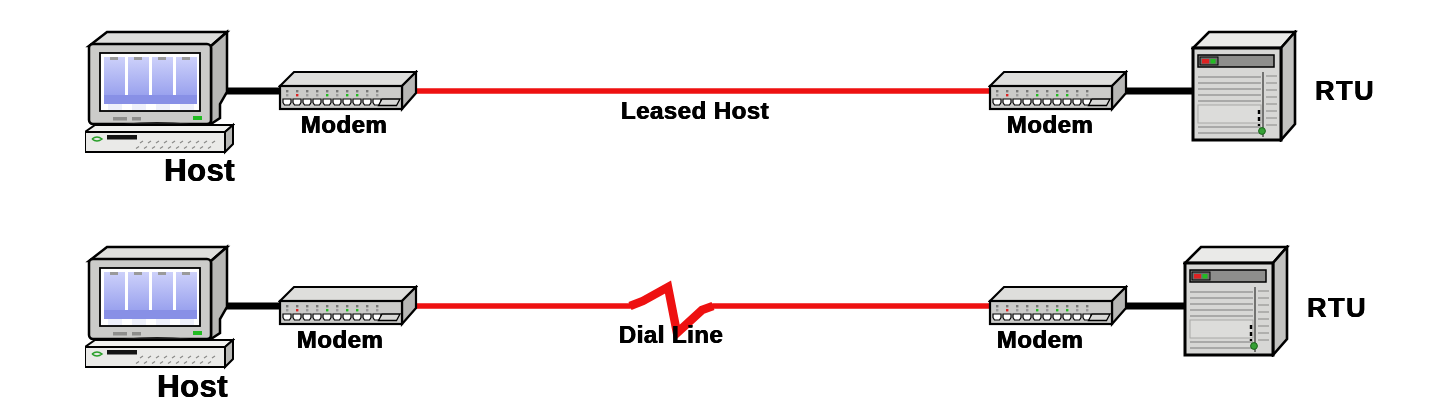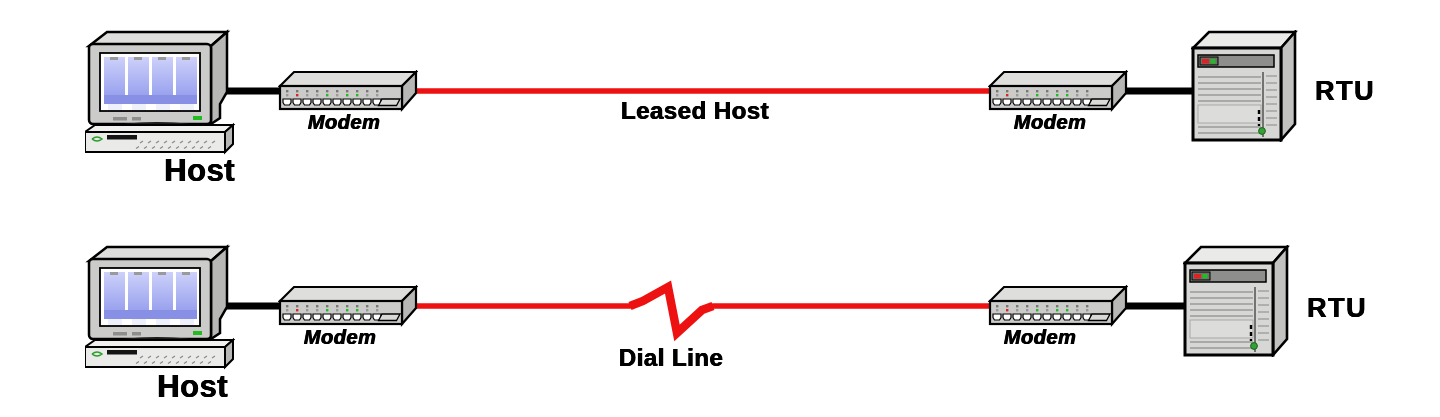--- a/index.html
+++ b/index.html
@@ -16,21 +16,21 @@
   .label {
     position: absolute;
     color: #000;
     font-weight: bold;
     text-align: center;
     white-space: nowrap;
     text-shadow: 0.6px 0 currentColor, -0.3px 0 currentColor;
     letter-spacing: 0.5px;
   }
   .label-host  { font-size: 31px; text-align: right; }
-  .label-modem { font-size: 20px; font-style: italic; }
+  .label-modem { font-size: 24px; }
   .label-link  { font-size: 24px; }
   .label-rtu   { font-size: 27px; letter-spacing: 1.5px; text-align: center; }
 </style>
 </head>
 <body>
 
 <div class="canvas">
 
   <svg width="0" height="0" style="position:absolute" aria-hidden="true">
     <defs>
@@ -188,17 +188,17 @@
     </svg>
 
   <div class="label label-host" style="left:100px; top:153px; width:135px">Host</div>
   <div class="label label-modem" style="left:278px; top:111px; width:132px">Modem</div>
   <div class="label label-link" style="left:555px; top:97px;  width:280px">Leased Host</div>
   <div class="label label-modem" style="left:984px; top:111px; width:132px">Modem</div>
   <div class="label label-rtu" style="left:1300px; top:76px; width:90px">RTU</div>
 
   <div class="label label-host" style="left:93px;  top:369px; width:135px">Host</div>
   <div class="label label-modem" style="left:274px; top:326px; width:132px">Modem</div>
-  <div class="label label-link" style="left:531px; top:344px; width:280px">Dial Line</div>
+  <div class="label label-link" style="left:531px; top:321px; width:280px">Dial Line</div>
   <div class="label label-modem" style="left:974px; top:326px; width:132px">Modem</div>
   <div class="label label-rtu" style="left:1292px; top:293px; width:90px">RTU</div>
 
 </div>
 
 </body></html>

